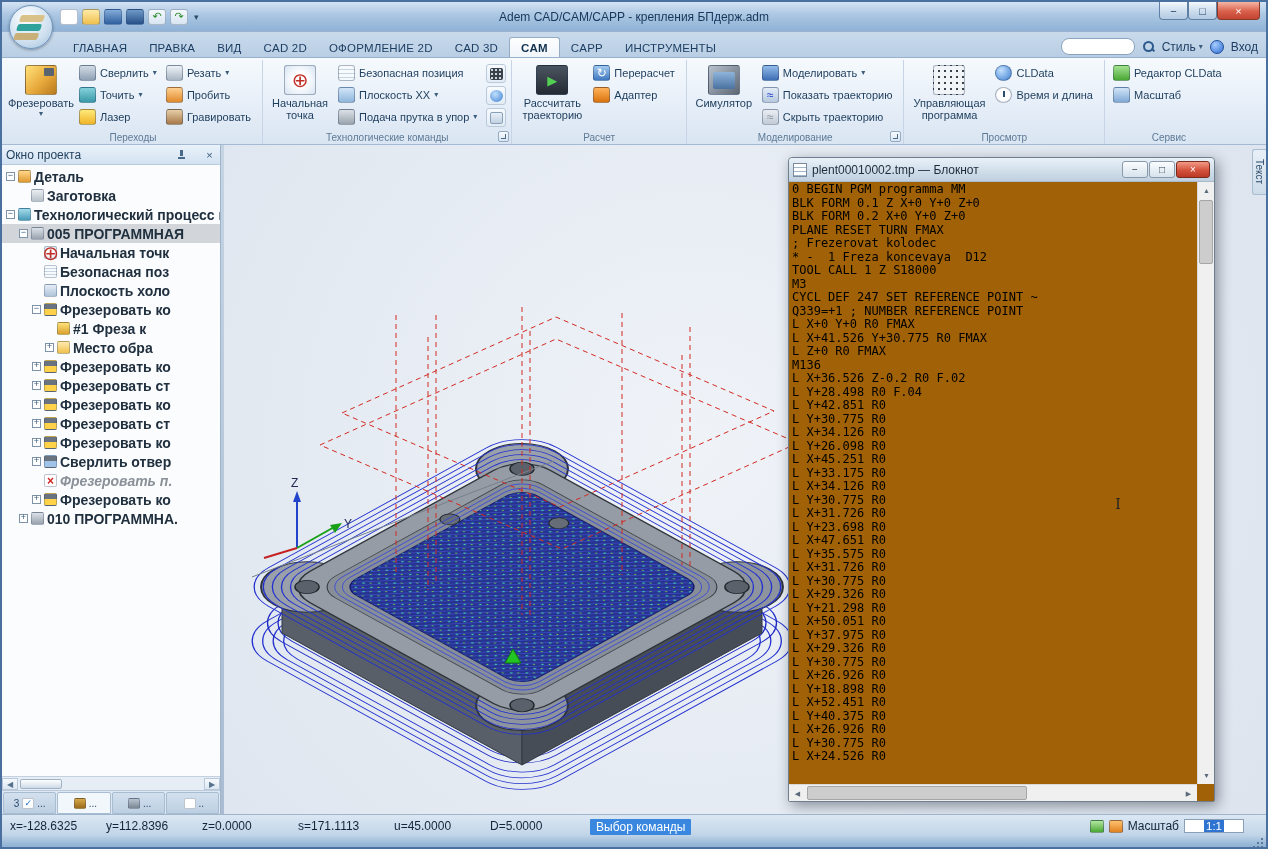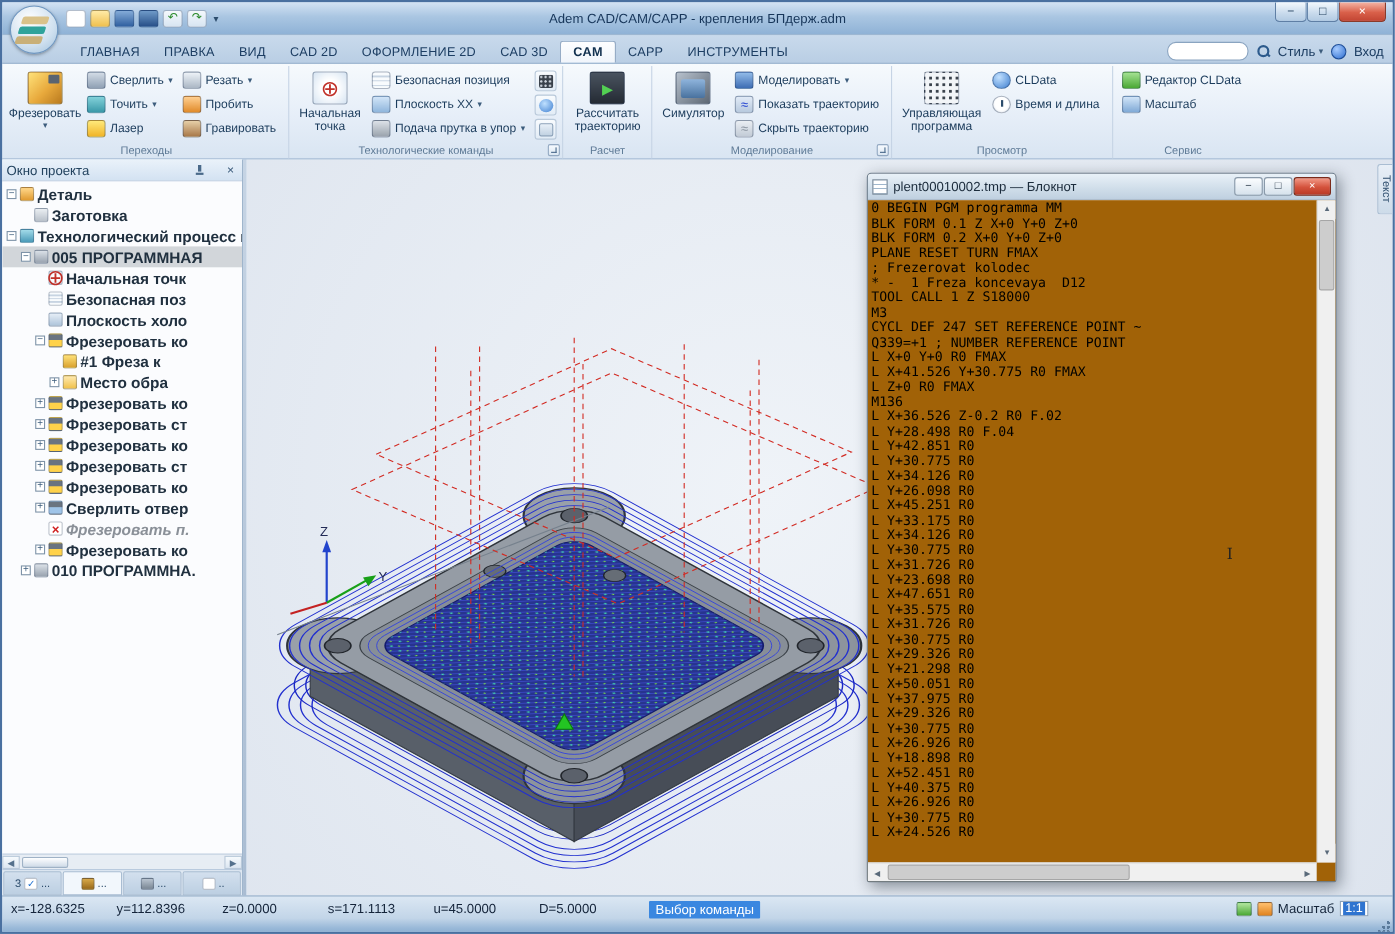--- a/index.html
+++ b/index.html
@@ -209,21 +209,21 @@
   
   .statusbar{height:37px;background:linear-gradient(#dbe7f3,#c2d5e8 55%,#98b8d8 80%,#86a9cc);
         border-top:1px solid #9fb5cc;display:flex;align-items:flex-start;padding:4px 8px 0;position:relative;}
   .sb-field{min-width:96px;color:#14243a;font-size:12px;}
   .sb-prompt{background:#3a87e0;color:#fff;padding:1px 6px;margin-left:4px;font-size:12px;border-radius:1px;}
   .sb-right{margin-left:auto;display:flex;align-items:center;gap:5px;padding-right:14px;}
   .sb-ic{width:14px;height:13px;border:1px solid rgba(30,50,80,.4);border-radius:2px;}
   .green-book-icon{background:linear-gradient(#b3e6a0,#4aa834);}
   .orange-cube-icon{background:linear-gradient(#ffc070,#e0831f);}
   .sb-scale-label{color:#14243a;}
-  .sb-scale-field{background:#fff;border:1px solid #8aa0b8;padding:0 2px;font-size:11.5px;}
+  .sb-scale-field{background:#fff;border:1px solid #8aa0b8;padding:0 19px;font-size:11.5px;}
   .sb-scale-value{background:#2f74d0;color:#fff;padding:0 2px;}
   .grip{position:absolute;right:2px;bottom:2px;width:13px;height:13px;
         background:radial-gradient(circle 1.5px at 3px 11px,#5a7a9a 95%,transparent),
                    radial-gradient(circle 1.5px at 7px 7px,#5a7a9a 95%,transparent),
                    radial-gradient(circle 1.5px at 11px 3px,#5a7a9a 95%,transparent),
                    radial-gradient(circle 1.5px at 7px 11px,#5a7a9a 95%,transparent),
                    radial-gradient(circle 1.5px at 11px 7px,#5a7a9a 95%,transparent),
                    radial-gradient(circle 1.5px at 11px 11px,#5a7a9a 95%,transparent);}
 </style>
 </head>
@@ -381,20 +381,35 @@
 
       </div>
       <div class="gtitle">Технологические команды</div>
       <div class="launcher"></div>
     </div>
 
     <div class="rgroup">
       <div class="bbtn" style="width:70px">
         <span class="ic ic-lg calc-icon"></span>
         <span class="bbtn-label">Рассчитать траекторию</span>
+      </div>
+      <div class="stack">
+
+          <div class="sbtn">
+            <span class="ic ic-sm js-icon recalc-icon"></span>
+            <span class="sbtn-label">Перерасчет</span>
+
+          </div>
+
+          <div class="sbtn">
+            <span class="ic ic-sm js-icon adapter-icon"></span>
+            <span class="sbtn-label">Адаптер</span>
+
+          </div>
+
       </div>
       <div class="gtitle">Расчет</div>
     </div>
 
     <div class="rgroup">
       <div class="bbtn">
         <span class="ic ic-lg simulator-icon"></span>
         <span class="bbtn-label">Симулятор</span>
       </div>
       <div class="stack">

